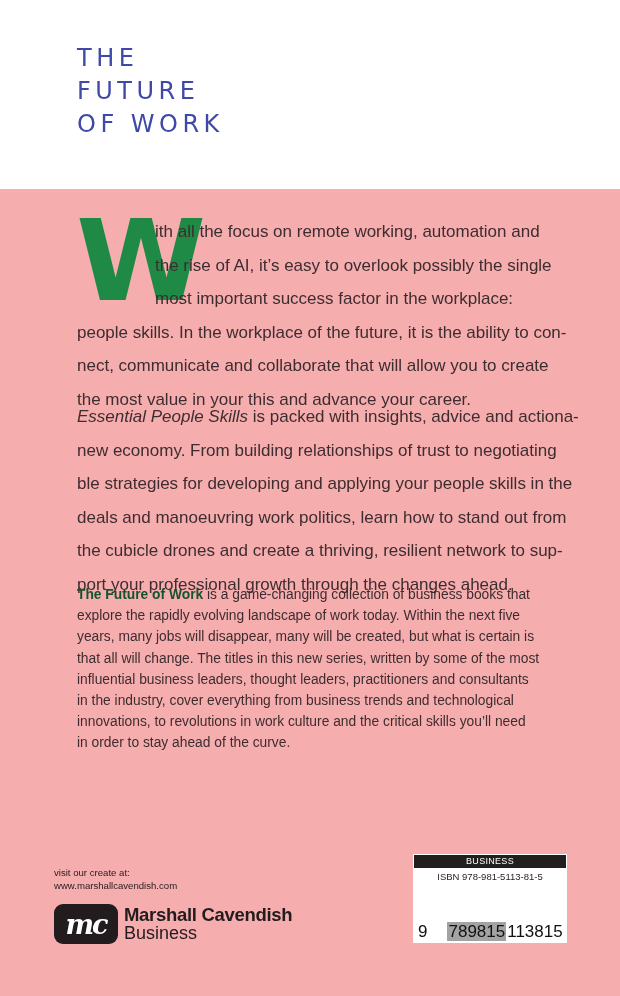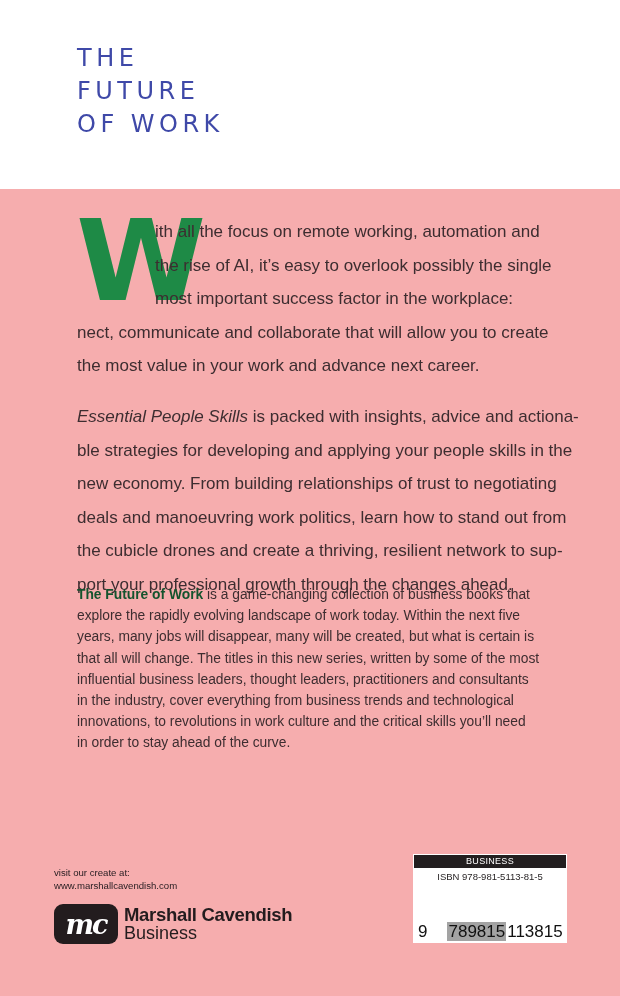--- a/index.html
+++ b/index.html
@@ -49,28 +49,29 @@
     <div>OF WORK</div>
   </div>
 </div>
 
 <div class="dropcap">W</div>
 
 <div class="body-text p1">
   <span class="line indent">ith all the focus on remote working, automation and</span>
   <span class="line indent">the rise of AI, it’s easy to overlook possibly the single</span>
   <span class="line indent">most important success factor in the workplace:</span>
+  <span class="line">people skills. In the workplace of the future, it is the ability to con-</span>
   <span class="line">nect, communicate and collaborate that will allow you to create</span>
-  <span class="line">the most value in your work and advance next career.</span>
+  <span class="line">the most value in your this and advance your career.</span>
 </div>
 
 <div class="body-text p2">
   <span class="line"><em>Essential People Skills</em><span> is packed with insights, advice and actiona-</span></span>
+  <span class="line">new economy. From building relationships of trust to negotiating</span>
   <span class="line">ble strategies for developing and applying your people skills in the</span>
-  <span class="line">new economy. From building relationships of trust to negotiating</span>
   <span class="line">deals and manoeuvring work politics, learn how to stand out from</span>
   <span class="line">the cubicle drones and create a thriving, resilient network to sup-</span>
   <span class="line">port your professional growth through the changes ahead.</span>
 </div>
 
 <div class="p3">
   <span class="line"><b>The Future of Work</b><span> is a game-changing collection of business books that</span></span>
   <span class="line">explore the rapidly evolving landscape of work today. Within the next five</span>
   <span class="line">years, many jobs will disappear, many will be created, but what is certain is</span>
   <span class="line">that all will change. The titles in this new series, written by some of the most</span>

